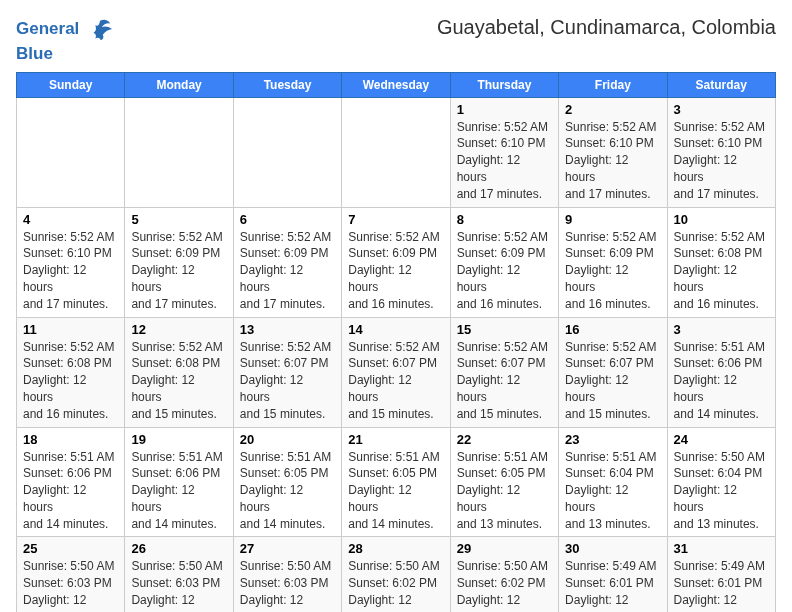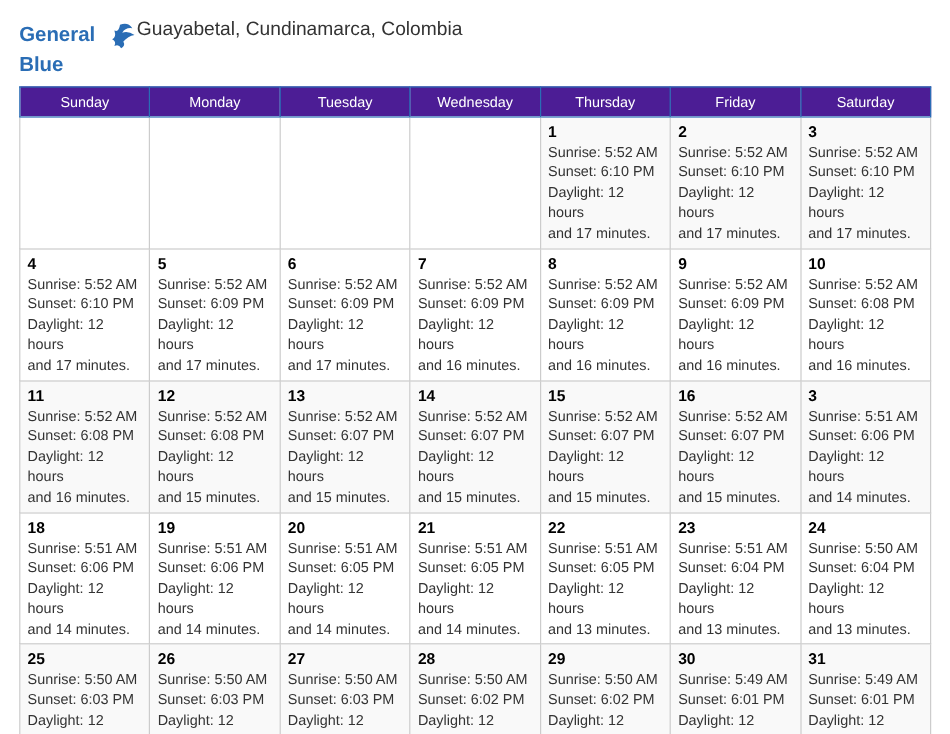--- a/index.html
+++ b/index.html
@@ -6,20 +6,21 @@
     body {
       font-family: Arial, sans-serif;
       background: #fff;
       width: 792px;
       min-height: 612px;
       padding: 16px;
     }
     .header {
       display: flex;
       align-items: flex-start;
+      justify-content: space-between;
       margin-bottom: 8px;
     }
     .logo {
       display: flex;
       align-items: center;
       gap: 0;
     }
     .logo-bird {
       width: 28px;
       height: 28px;
@@ -28,35 +29,35 @@
     .title-block {
       text-align: right;
     }
     .title-block h1 {
       font-size: 36px;
       font-weight: bold;
       color: #333;
       line-height: 1.1;
     }
     .title-block h2 {
-      font-size: 16px;
+      font-size: 20px;
       font-weight: normal;
       color: #333;
     }
     table {
       width: 100%;
       border-collapse: collapse;
       font-size: 11px;
     }
     thead tr th {
-      background: #4c1d95;
+      background: #3b82f6;
       color: #fff;
       padding: 5px 2px;
       font-size: 12px;
-      font-weight: normal;
+      font-weight: bold;
       border: 1px solid #2a6db5;
     }
     tbody tr td {
       border: 1px solid #ccc;
       padding: 4px 6px;
       vertical-align: top;
       width: 14.28%;
       min-height: 80px;
       height: 80px;
       background: #fff;

